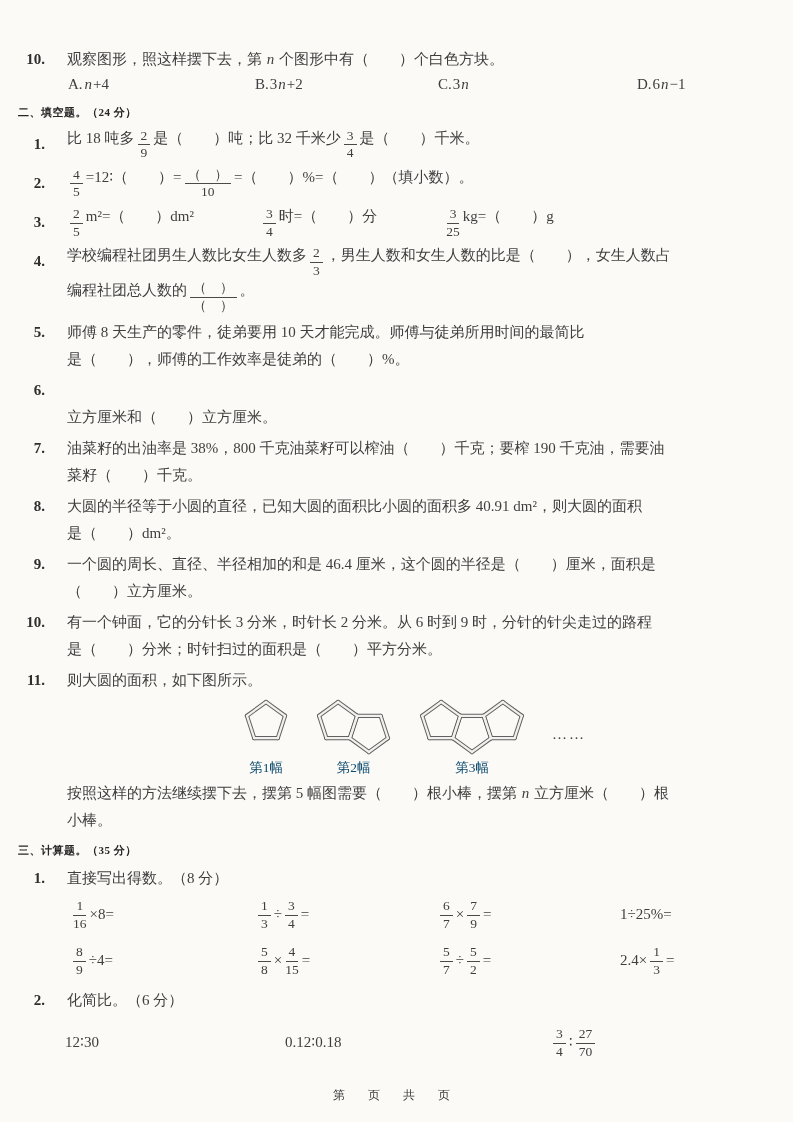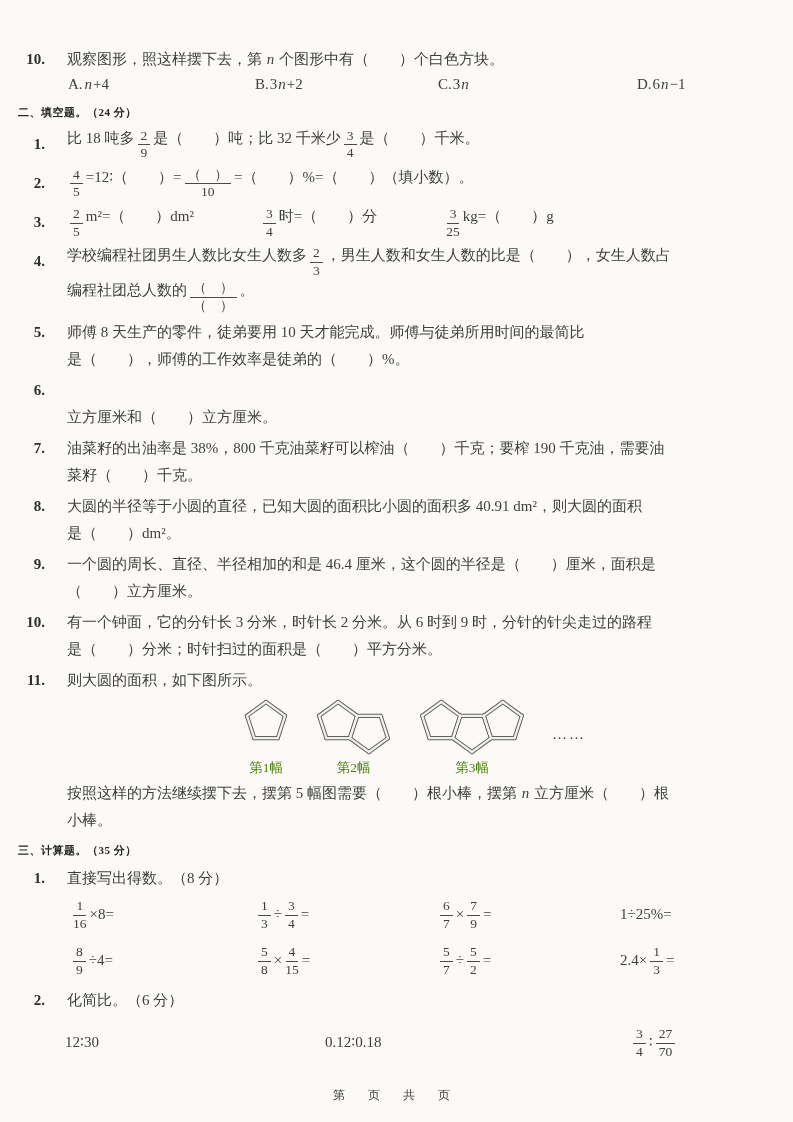--- a/index.html
+++ b/index.html
@@ -25,26 +25,26 @@
         vertical-align:middle;line-height:1.08;font-size:13.5px;margin:1px 3px;}
   .frac .num{padding:0 3px 1px;border-bottom:1.3px solid #4a4a4a;}
   .frac .den{padding-top:1px;}
   
   .options-grid{display:grid;grid-template-columns:187px 183px 199px auto;margin-left:50px;margin-top:1px;}
   .opt{display:inline-flex;align-items:center;}
   .opt-label{margin-right:1px;}
   
   .fig-row{display:flex;align-items:flex-start;gap:26px;margin:4px 0 3px 225px;}
   .fig-item{display:flex;flex-direction:column;align-items:center;}
-  .fig-label{font-size:13.5px;margin-top:2px;color:#4d7c0f;}
+  .fig-label{font-size:13.5px;margin-top:2px;color:#0c4a6e;}
   .fig-ellipsis{margin-top:26px;letter-spacing:2px;color:#444;}
   
   .calc-grid{display:grid;grid-template-columns:185px 182px 183px auto;row-gap:12px;margin:6px 0 10px 52px;}
   .calc-item{display:inline-flex;align-items:center;}
-  .ratio-grid{display:grid;grid-template-columns:220px 265px auto;margin:12px 0 0 47px;gap:40px;}
+  .ratio-grid{display:grid;grid-template-columns:220px 265px auto;margin:12px 0 0 47px;}
   
   .footer{position:absolute;bottom:18px;left:0;right:0;text-align:center;
           font-size:12px;color:#3a3a3a;letter-spacing:10px;}
 </style>
 </head>
 <body>
 
 <div class="page">
 
   <div class="question">

